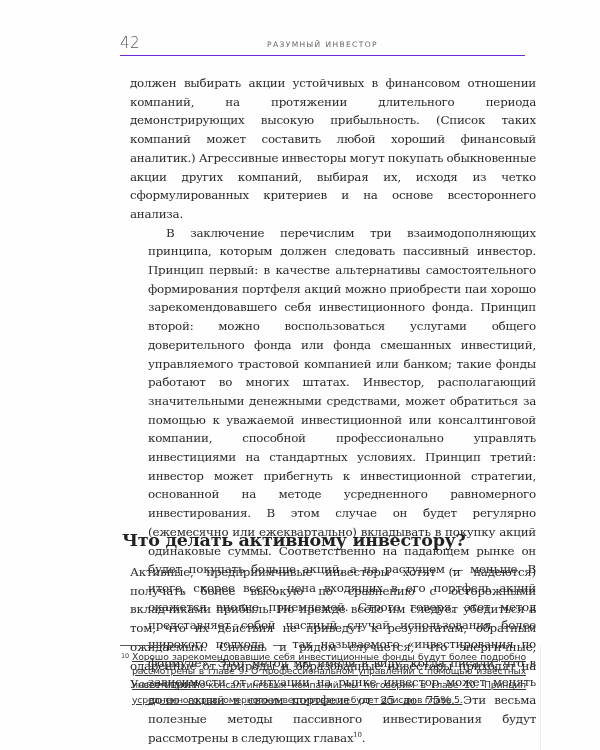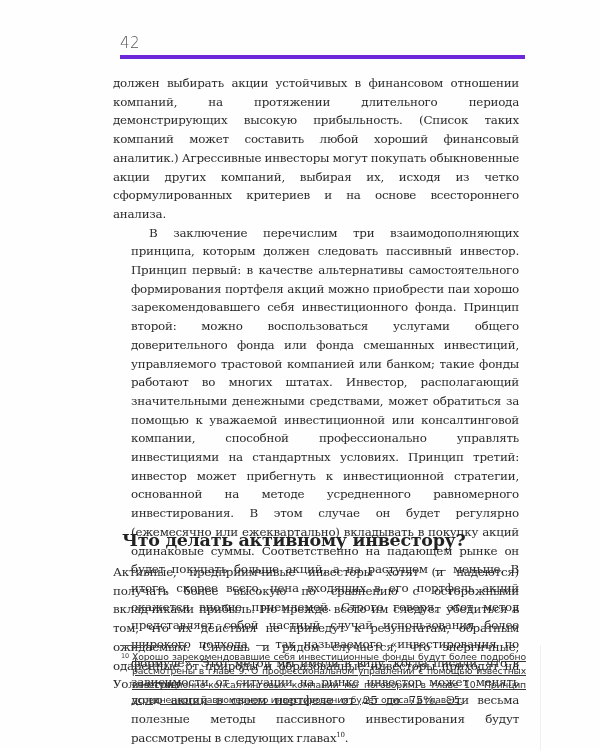--- a/index.html
+++ b/index.html
@@ -19,21 +19,21 @@
       left: 0; top: 0;
       width: 600px; height: 750px;
       background: #fefefe;
     }
     .running-head {
       position: absolute;
       left: 120px;
       top: 30px;
       width: 405px;
       height: 25px;
-      border-bottom: 4px solid #6d28d9;
+      border-bottom: 1px solid #6d28d9;
     }
     .page-number {
       position: absolute;
       left: 0;
       top: 4px;
       font-family: "DejaVu Sans", sans-serif;
       font-size: 15px;
       font-weight: 300;
       color: #555;
       letter-spacing: 0.5px;
@@ -43,21 +43,21 @@
       left: 0; right: 0;
       top: 10px;
       text-align: center;
       font-family: "DejaVu Sans", sans-serif;
       font-size: 7.5px;
       letter-spacing: 1.4px;
       color: #666;
     }
     .body-text {
       position: absolute;
-      left: 113px;
+      left: 130px;
       width: 406px;
       font-family: "DejaVu Serif", serif;
       font-size: 11.9px;
       line-height: 18.7px;
       color: #2b2b2b;
       text-align: justify;
       letter-spacing: -0.25px;
       word-spacing: -0.4px;
     }
     .body-text p {
@@ -127,20 +127,21 @@
       background: #f0f0f0;
     }
   </style>
 </head>
 <body>
 
 <div class="page">
 
   <div class="running-head">
     <span class="page-number">42</span>
+    <span class="running-title">РАЗУМНЫЙ ИНВЕСТОР</span>
   </div>
 
   <div class="body-text block-1">
     <p>должен выбирать акции устойчивых в финансовом отношении компаний, на протяжении длительного периода демонстрирующих высокую прибыльность. (Список таких компаний может составить любой хороший финансовый аналитик.) Агрессивные инвесторы могут покупать обыкновенные акции других компаний, выбирая их, исходя из четко сформулированных критериев и на основе всестороннего анализа.</p>
     <p class="indent"><span>В заключение перечислим три взаимодополняющих принципа, которым должен следовать пассивный инвестор. Принцип первый: в качестве альтернативы самостоятельного формирования портфеля акций можно приобрести паи хорошо зарекомендовавшего себя инвестиционного фонда. Принцип второй: можно воспользоваться услугами общего доверительного фонда или фонда смешанных инвестиций, управляемого трастовой компанией или банком; такие фонды работают во многих штатах. Инвестор, располагающий значительными денежными средствами, может обратиться за помощью к уважаемой инвестиционной или консалтинговой компании, способной профессионально управлять инвестициями на стандартных условиях. Принцип третий: инвестор может прибегнуть к инвестиционной стратегии, основанной на методе усредненного равномерного инвестирования. В этом случае он будет регулярно (ежемесячно или ежеквартально) вкладывать в покупку акций одинаковые суммы. Соответственно на падающем рынке он будет покупать больше акций, а на растущем — меньше. В итоге, скорее всего, цена входящих в его портфель акций окажется вполне приемлемой. Строго говоря, этот метод представляет собой частный случай использования более широкого подхода — так называемого «инвестирования по формуле». Этот метод мы имели в виду, когда писали, что в зависимости от ситуации на рынке инвестор может менять долю акций в своем портфеле от 25 до 75%. Эти весьма полезные методы пассивного инвестирования будут рассмотрены в следующих главах</span><sup>10</sup><span>.</span></p>
   </div>
 
   <h2 class="heading">Что делать активному инвестору?</h2>
 
   <div class="body-text block-2">

